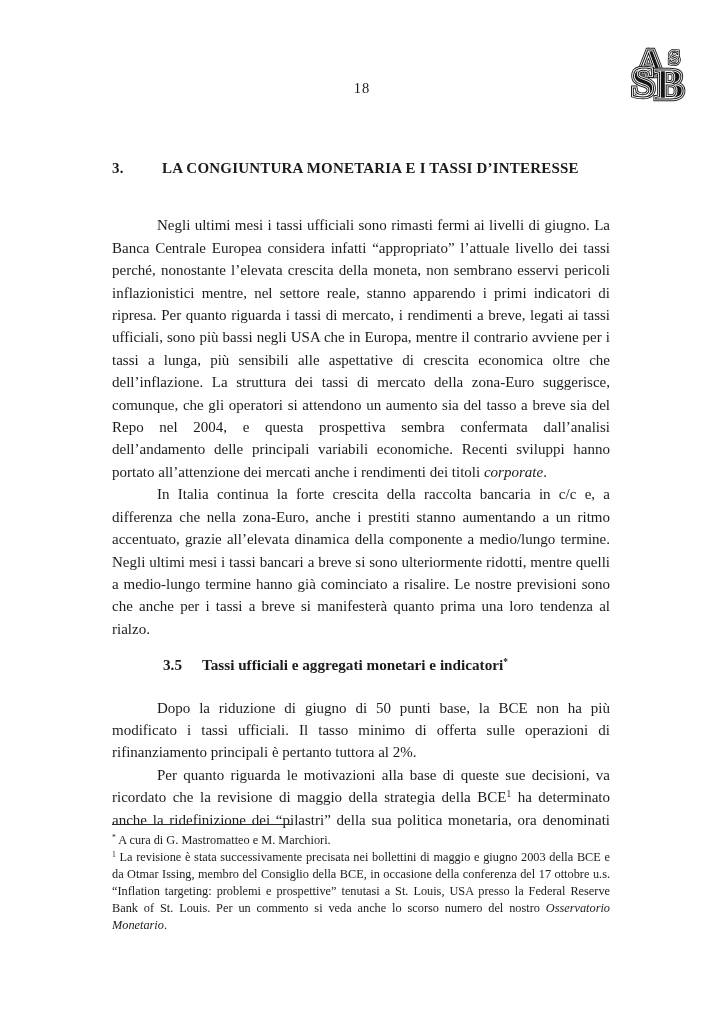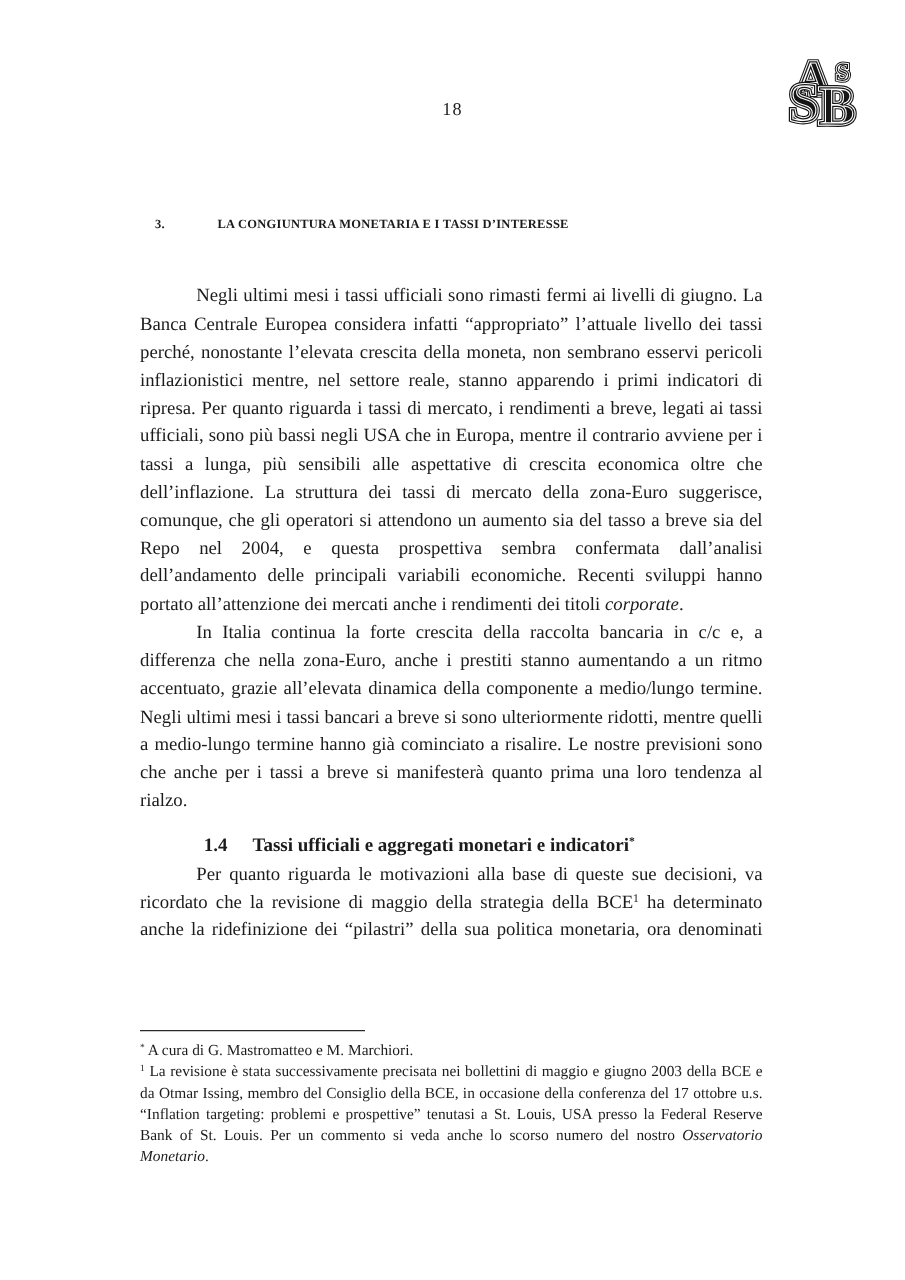--- a/index.html
+++ b/index.html
@@ -32,22 +32,22 @@
     width: 72px;
     height: 70px;
   }
   .content {
     position: absolute;
     left: 112px;
     top: 157px;
     width: 498px;
   }
   .heading {
-    margin: 12px;
-    font-size: 10px;
+    margin: 0;
+    font-size: 15px;
     font-weight: bold;
     line-height: 22.4px;
     letter-spacing: 0.2px;
   }
   .heading .h-num {
     display: inline-block;
     width: 50px;
   }
   .content p.body {
     margin: 0;
@@ -135,23 +135,24 @@
 
     <h1 class="heading">
       <span class="h-num">3.</span><span>LA CONGIUNTURA MONETARIA E I TASSI D’INTERESSE</span>
     </h1>
 
     <p class="body first-body"><span>Negli ultimi mesi i tassi ufficiali sono rimasti fermi ai livelli di giugno. La Banca Centrale Europea considera infatti “appropriato” l’attuale livello dei tassi perché, nonostante l’elevata crescita della moneta, non sembrano esservi pericoli inflazionistici mentre, nel settore reale, stanno apparendo i primi indicatori di ripresa. Per quanto riguarda i tassi di mercato, i rendimenti a breve, legati ai tassi ufficiali, sono più bassi negli USA che in Europa, mentre il contrario avviene per i tassi a lunga, più sensibili alle aspettative di crescita economica oltre che dell’inflazione. La struttura dei tassi di mercato della zona-Euro suggerisce, comunque, che gli operatori si attendono un aumento sia del tasso a breve sia del Repo nel 2004, e questa prospettiva sembra confermata dall’analisi dell’andamento delle principali variabili economiche. Recenti sviluppi hanno portato all’attenzione dei mercati anche i rendimenti dei titoli </span><span class="it">corporate</span><span>.</span></p>
 
     <p class="body"><span>In Italia continua la forte crescita della raccolta bancaria in c/c e, a differenza che nella zona-Euro, anche i prestiti stanno aumentando a un ritmo accentuato, grazie all’elevata dinamica della componente a medio/lungo termine. Negli ultimi mesi i tassi bancari a breve si sono ulteriormente ridotti, mentre quelli a medio-lungo termine hanno già cominciato a risalire. Le nostre previsioni sono che anche per i tassi a breve si manifesterà quanto prima una loro tendenza al rialzo.</span></p>
 
     <h2 class="subheading">
-      <span class="sh-num">1.4</span><span>Tassi ufficiali e aggregati monetari e indicatori</span><span class="sup">*</span>
+      <span class="sh-num">3.5</span><span>Tassi ufficiali e aggregati monetari e indicatori</span><span class="sup">*</span>
     </h2>
 
+    <p class="body after-sub"><span>Dopo la riduzione di giugno di 50 punti base, la BCE non ha più modificato i tassi ufficiali. Il tasso minimo di offerta sulle operazioni di rifinanziamento principali è pertanto tuttora al 2%.</span></p>
 
     <p class="body justify-last"><span>Per quanto riguarda le motivazioni alla base di queste sue decisioni, va ricordato che la revisione di maggio della strategia della BCE</span><span class="sup">1</span><span> ha determinato anche la ridefinizione dei “pilastri” della sua politica monetaria, ora denominati</span></p>
 
   </div>
 
   <div class="footnote-area">
     <div class="footnote-rule"></div>
     <p class="fn"><span class="sup">*</span><span> A cura di G. Mastromatteo e M. Marchiori.</span></p>
     <p class="fn"><span class="sup">1</span><span> La revisione è stata successivamente precisata nei bollettini di maggio e giugno 2003 della BCE e da Otmar Issing, membro del Consiglio della BCE, in occasione della conferenza del 17 ottobre u.s. “Inflation targeting: problemi e prospettive” tenutasi a St. Louis, USA presso la Federal Reserve Bank of St. Louis. Per un commento si veda anche lo scorso numero del nostro </span><span class="it">Osservatorio Monetario</span><span>.</span></p>
   </div>

